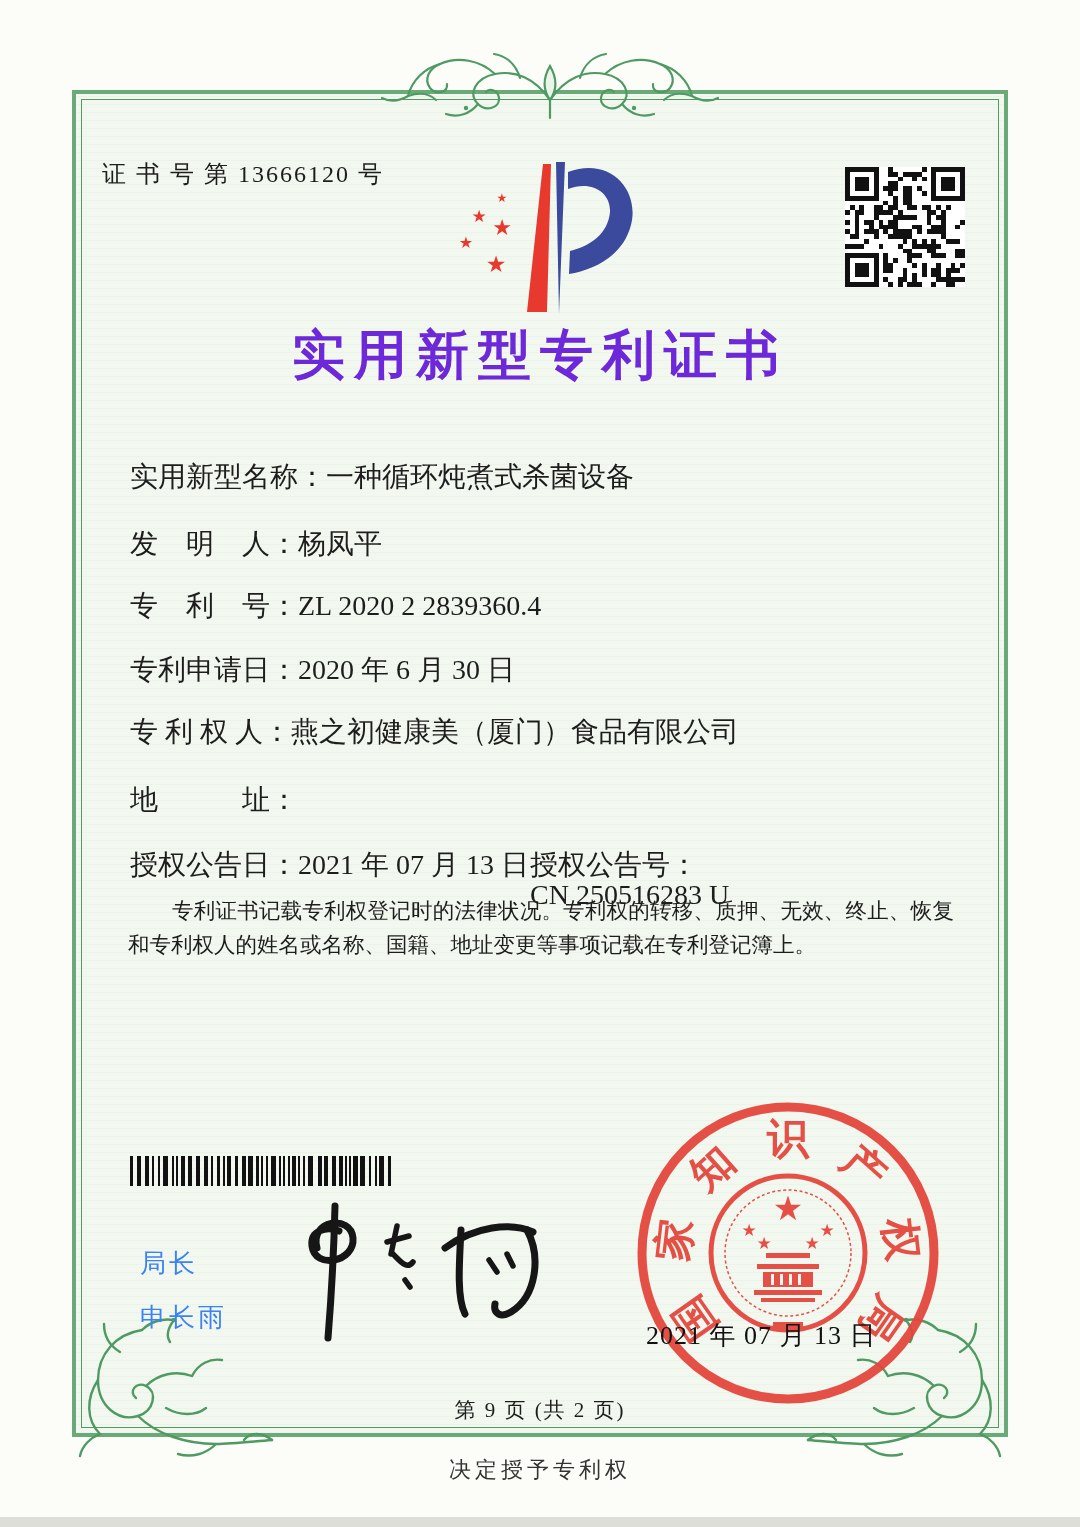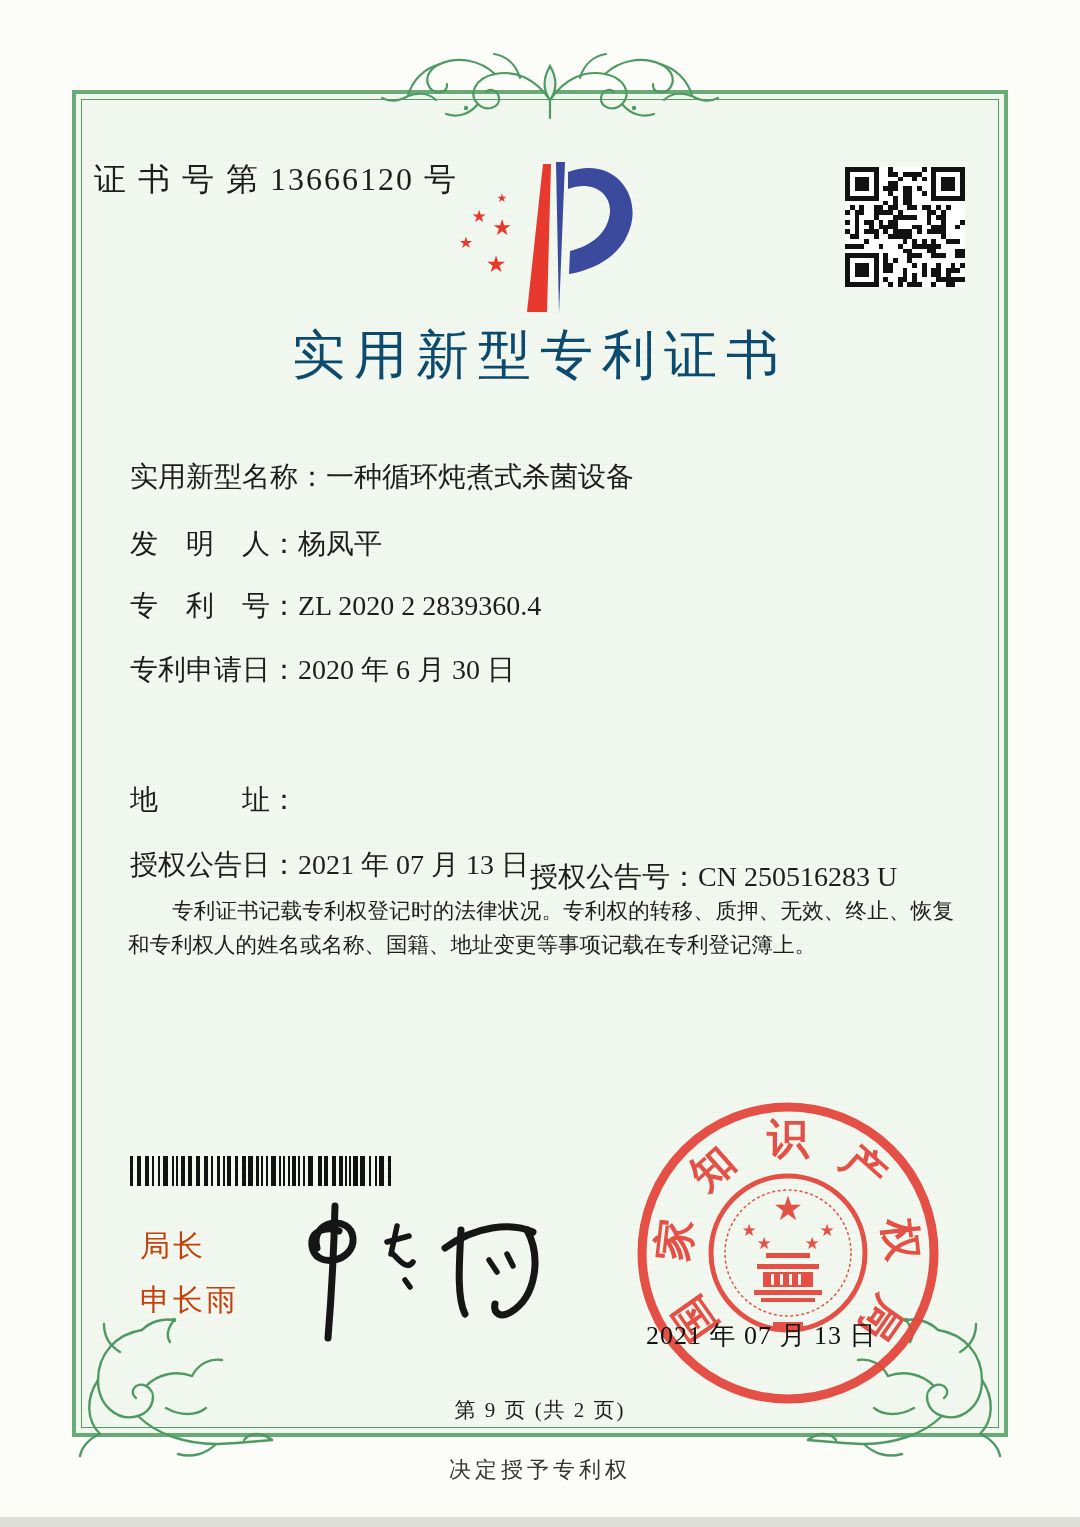--- a/index.html
+++ b/index.html
@@ -4,30 +4,30 @@
 <style>
   html,body{margin:0;padding:0;background:#ffffff;}
   .page{position:relative;width:1080px;height:1527px;background:#fcfcf8;overflow:hidden;
         font-family:"Liberation Serif","DejaVu Serif",serif;color:#1d1d1d;}
   .abs{position:absolute;}
   
   .frame-bg{left:76px;top:94px;width:928px;height:1339px;background:#f2f8ef;
     background-image:repeating-linear-gradient(0deg,rgba(110,170,125,.05) 0 1px,transparent 1px 8px);}
   .frame-outer{left:72px;top:90px;width:936px;height:1347px;border:4px solid #6aaa78;box-sizing:border-box;}
   .frame-inner{left:81px;top:99px;width:918px;height:1329px;border:1.5px solid #559962;box-sizing:border-box;}
-  .cert-no{left:94px;top:158px;font-size:32px;letter-spacing:2px;white-space:pre;text-align:right;}
-  .title{left:0;top:320px;width:100%;text-align:center;font-size:53px;font-weight:400;letter-spacing:9px;color:#0c4a6e;}
+  .cert-no{left:102px;top:158px;font-size:24px;letter-spacing:2px;white-space:pre;text-align:right;}
+  .title{left:0;top:320px;width:100%;text-align:center;font-size:53px;font-weight:700;letter-spacing:9px;color:#6d28d9;}
   .row{left:130px;width:830px;display:flex;font-size:28px;line-height:30px;}
   .f-label{white-space:pre;flex:none;}
   .f-value{white-space:pre-wrap;}
   .addr-value{width:600px;line-height:36px;}
-  .grant-right{position:absolute;left:400px;top:12px;display:flex;}
+  .grant-right{position:absolute;left:400px;top:0;display:flex;flex-direction:column;}
   .paras{left:128px;top:894px;width:826px;}
   .paras p{margin:0;font-size:21.5px;line-height:34px;text-indent:44px;text-align:justify;}
-  .director{left:140px;font-size:30px;letter-spacing:3px;font-family:"Liberation Sans","DejaVu Sans",sans-serif;color:#c2410c;}
+  .director{left:140px;font-size:26px;letter-spacing:3px;font-family:"Liberation Sans","DejaVu Sans",sans-serif;color:#3b82f6;margin-top:20px;}
   .page-num{left:0;top:1396px;width:100%;text-align:center;font-size:21px;letter-spacing:2px;}
   .back-note{left:0;top:1455px;width:100%;text-align:center;font-size:22px;letter-spacing:4px;color:#333;}
   .seal-date{left:646px;top:1318px;font-size:26px;letter-spacing:1px;color:#111;z-index:6;white-space:pre;}
   .seal-svg{z-index:5;}
   .corner-right{transform:scaleX(-1);}
   .bottom-edge{left:0;top:1517px;width:1080px;height:10px;background:#d8d8d2;opacity:.85;}
   svg text.seal-ch{font-family:"Liberation Serif","DejaVu Serif",serif;font-weight:700;}
 </style>
 </head>
 <body>
@@ -322,20 +322,24 @@
     <span class="f-value">杨凤平</span>
   </div>
   <div class="abs row" style="top:591px">
     <span class="f-label">专　利　号：</span>
     <span class="f-value">ZL 2020 2 2839360.4</span>
   </div>
   <div class="abs row" style="top:655px">
     <span class="f-label">专利申请日：</span>
     <span class="f-value">2020 年 6 月 30 日</span>
   </div>
+  <div class="abs row" style="top:717px">
+    <span class="f-label">专 利 权 人：</span>
+    <span class="f-value">燕之初健康美（厦门）食品有限公司</span>
+  </div>
   <div class="abs row" style="top:782px">
     <span class="f-label" style="line-height:36px">地　　　址：</span>
   </div>
 
   <div class="abs row" style="top:850px">
     <span class="f-label">授权公告日：</span>
     <span class="f-value">2021 年 07 月 13 日</span>
     <span class="grant-right">
       <span class="f-label">授权公告号：</span>
       <span class="f-value">CN 250516283 U</span>

